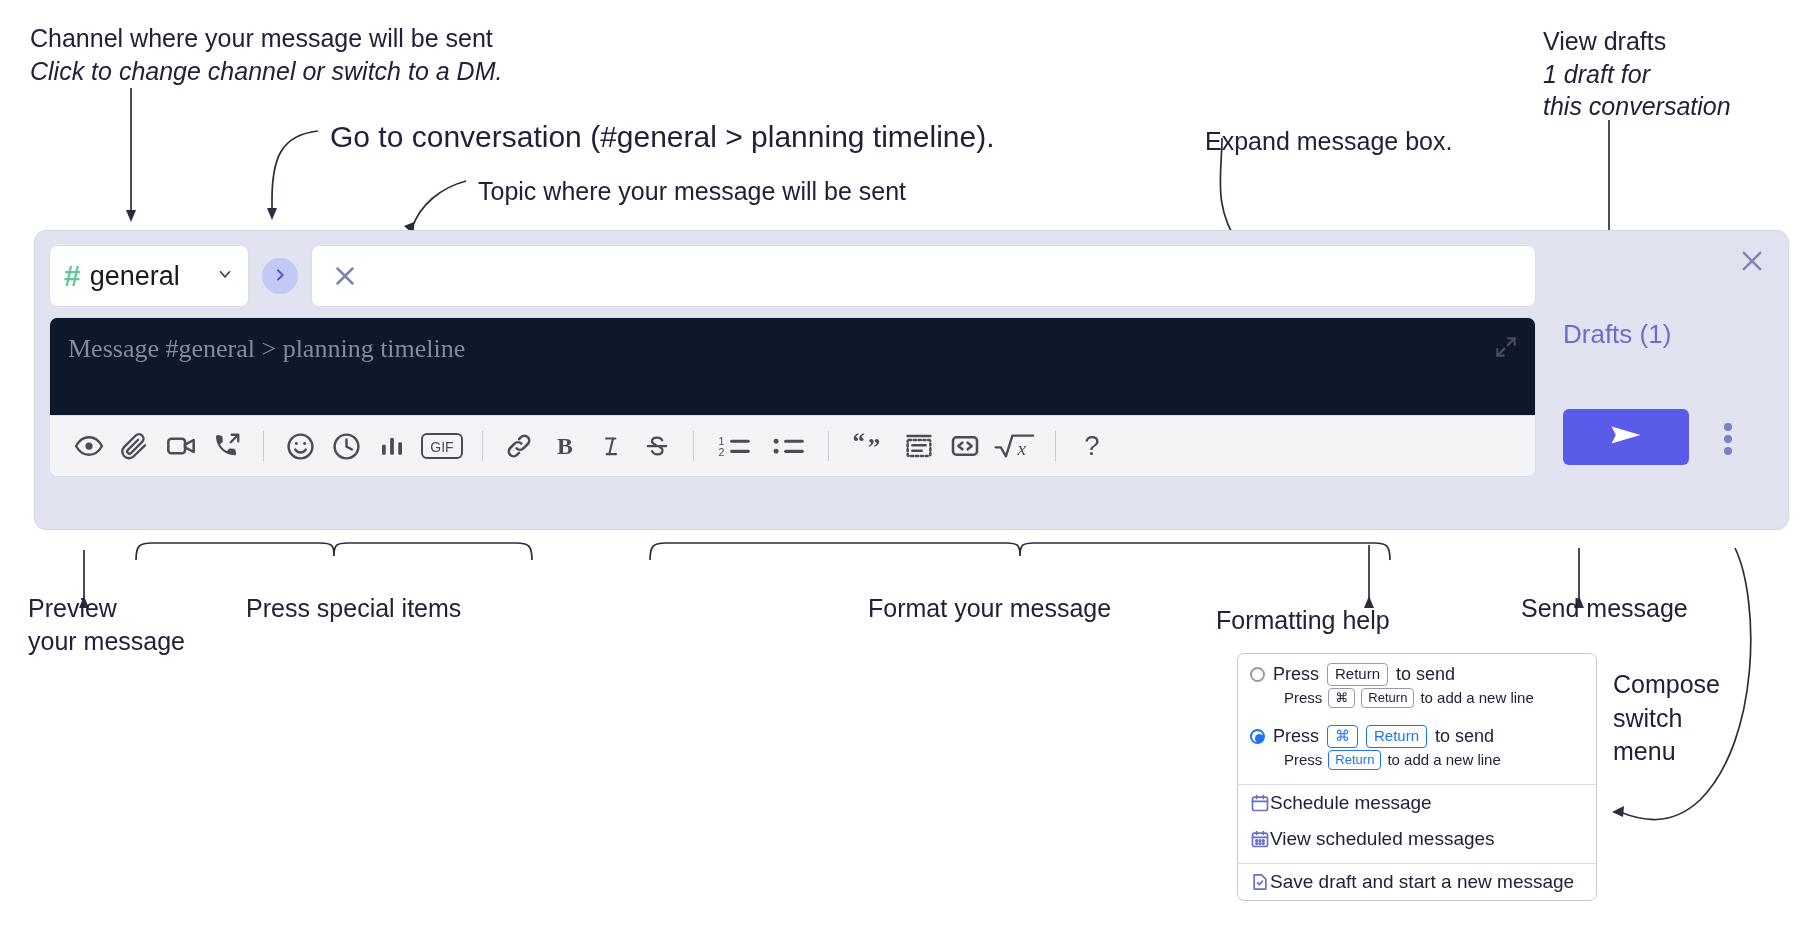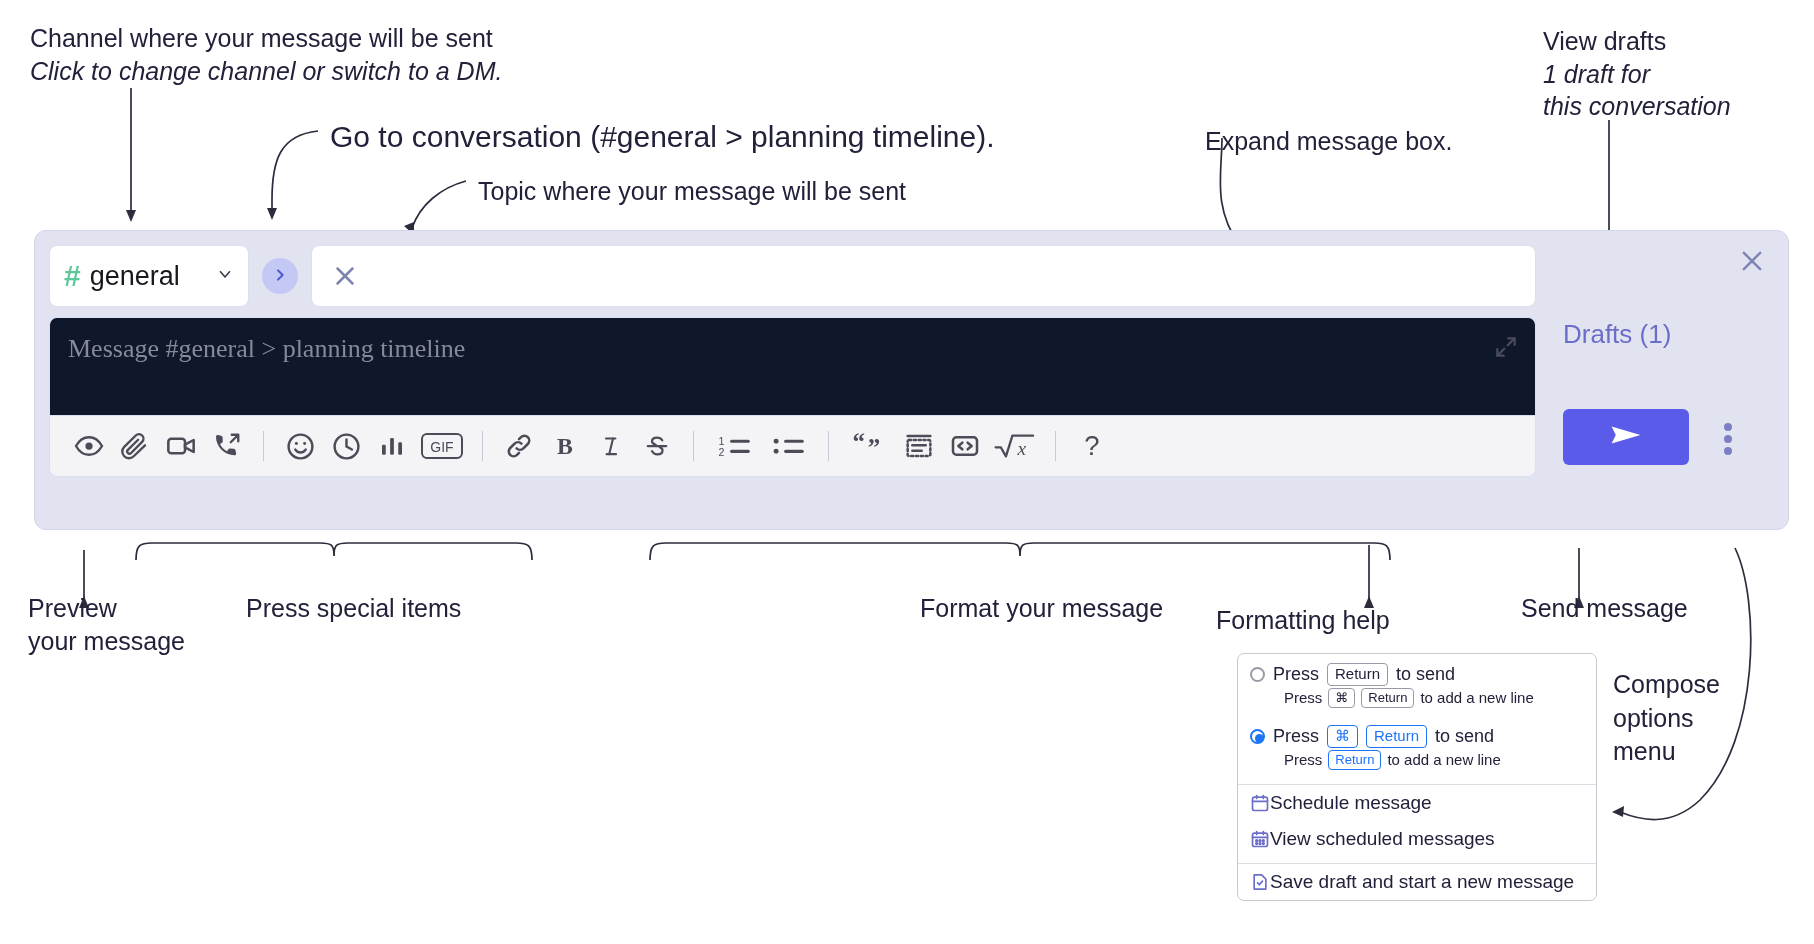--- a/index.html
+++ b/index.html
@@ -17,21 +17,21 @@
   .ann i { font-style: italic; }
 
   
   #ann-channel   { left: 30px;  top: 22px;  font-size: 25px; }
   #ann-goto      { left: 330px; top: 117px; font-size: 30px; }
   #ann-topic     { left: 478px; top: 175px; font-size: 25px; }
   #ann-expand    { left:1205px; top: 125px; font-size: 25px; }
   #ann-drafts    { left:1543px; top: 25px;  font-size: 25px; }
   #ann-preview   { left: 28px;  top: 592px; font-size: 25px; }
   #ann-insert    { left: 246px; top: 592px; font-size: 25px; }
-  #ann-format    { left: 920px; top: 592px; font-size: 25px; }
+  #ann-format    { left: 868px; top: 592px; font-size: 25px; }
   #ann-help      { left:1216px; top: 592px; font-size: 25px; margin-top: 12px; }
   #ann-send      { left:1521px; top: 592px; font-size: 25px; }
   #ann-compose   { left:1613px; top: 668px; font-size: 25px; line-height:1.34; }
 
   
   #leaders { position:absolute; left:0; top:0; width:1814px; height:944px; pointer-events:none; }
 
   
   #compose {
     position:absolute; left:34px; top:230px; width:1755px; height:300px;
@@ -205,21 +205,21 @@
 <div class="ann" id="ann-help">
   <span>Formatting </span><b>help</b>
 </div>
 
 <div class="ann" id="ann-send">
   <b>Send</b><span> message</span>
 </div>
 
 <div class="ann" id="ann-compose">
   <div><b>Compose</b></div>
-  <div><b>options</b></div>
+  <div><b>switch</b></div>
   <div><span>menu</span></div>
 </div>
 
 <div id="compose">
 
   <div id="compose-close">
     <svg width="28" height="28" viewBox="0 0 24 24" fill="none" stroke="currentColor" stroke-width="2.2" stroke-linecap="round">
         <path d="M5 5 L19 19 M19 5 L5 19"></path>
       </svg>
   </div>

